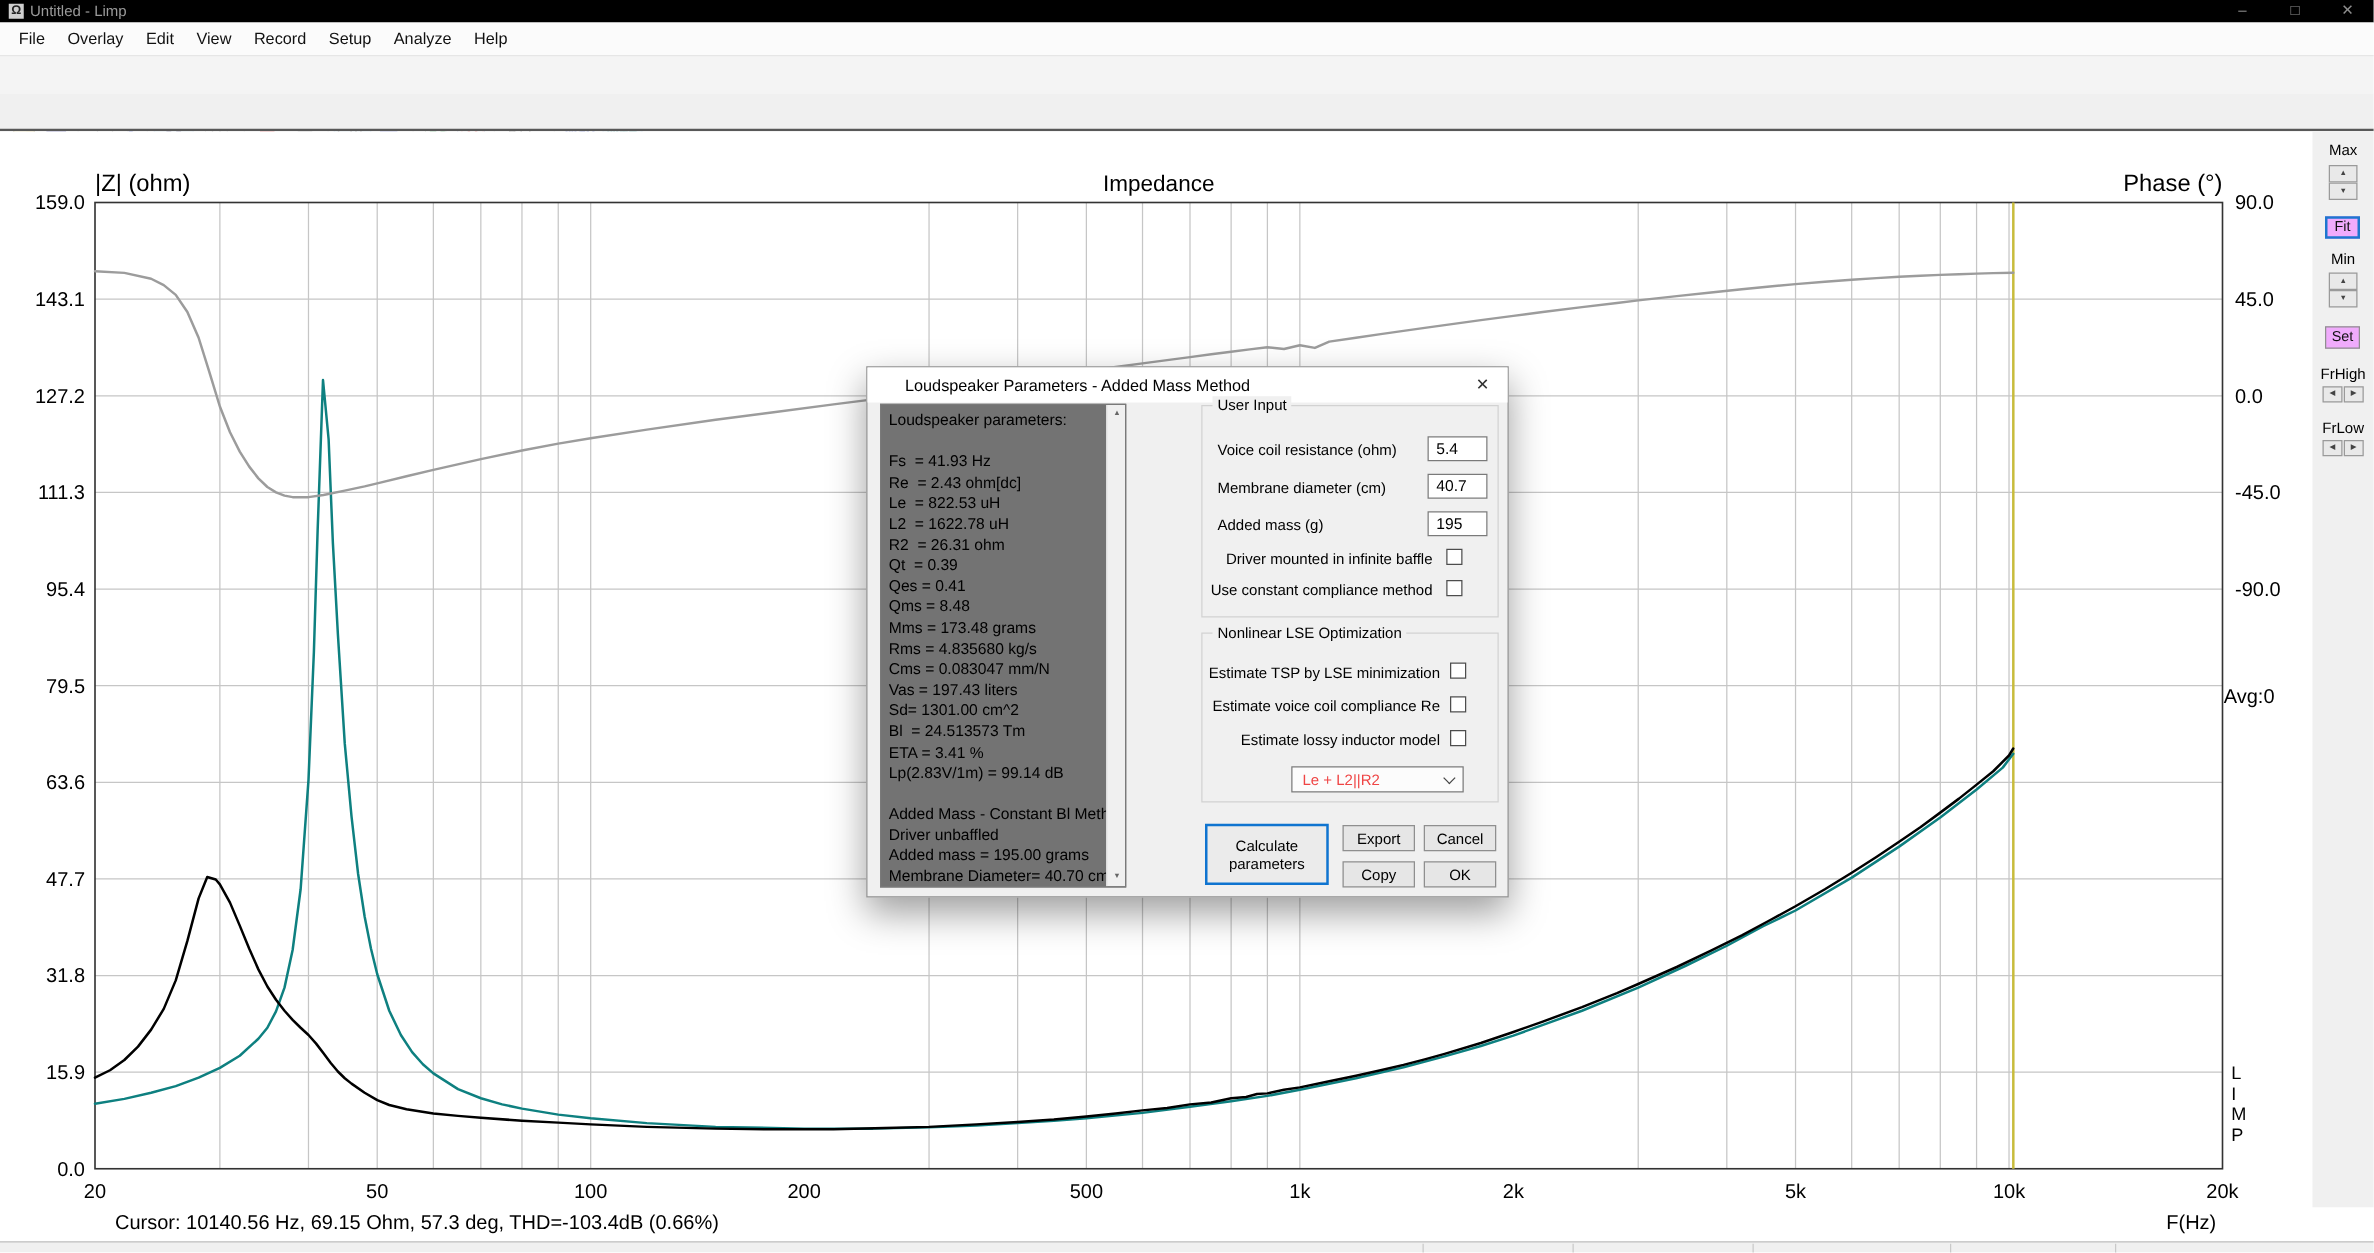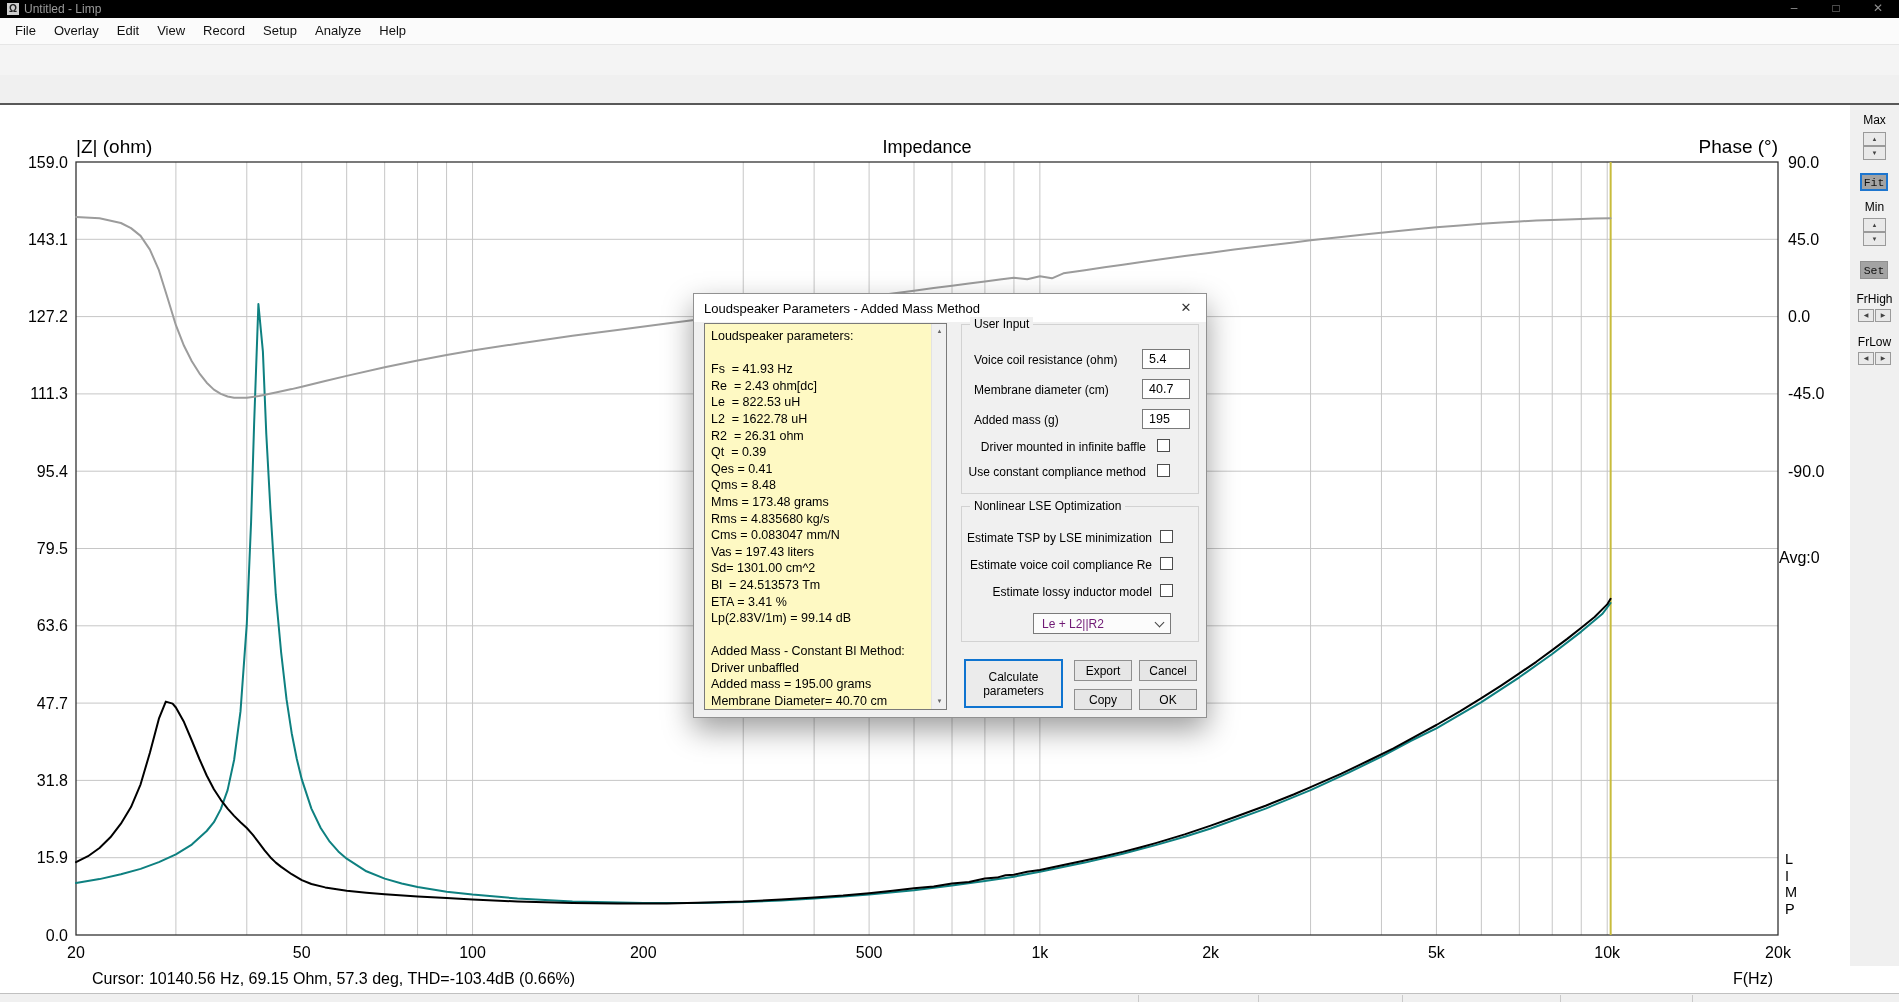--- a/index.html
+++ b/index.html
@@ -57,61 +57,61 @@
   #chart-svg text { font-family:"Liberation Sans", sans-serif; fill:#000; }
   .avg-indicator { position:absolute; left:1779px; top:444px; font-size:16px; color:#000; }
   .limp-mark { position:absolute; left:1785px; top:746px; font-size:14.5px; line-height:16.5px;
     color:#000; text-align:left; }
 
   
   .sidebar { position:absolute; right:0; top:0; width:49px; height:861px; background:#f0f0f0; }
   .sb-label { position:absolute; width:100%; text-align:center; font-size:12px; color:#000; }
   .sb-spin { position:absolute; left:13px; width:23px; height:14px; background:#e9e9e9;
     border:1px solid #9a9a9a; font-size:6px; color:#444; text-align:center; line-height:12px; }
-  .sb-btn { position:absolute; left:10px; width:28px; height:18px; background:#a3a3a3;
+  .sb-btn { position:absolute; left:10px; width:28px; height:18px; background:#f0abfc;
     border:1px solid #8f8f8f; font-size:11.5px; color:#111; text-align:center;
-    font-family:Liberation Mono, monospace; padding:0; }
+    font-family:Liberation Sans, sans-serif; padding:0; }
   .sb-btn.focused { border:2px solid #1e76cf; }
   .sb-arrow { position:absolute; width:16px; height:13px; background:#e9e9e9; border:1px solid #9a9a9a;
     font-size:6px; color:#444; text-align:center; line-height:11px; }
 
   
   .statusbar { position:absolute; left:0; top:966px; width:100%; height:27px; background:#fff; }
   .cursor-text { position:absolute; left:92px; top:4px; font-size:16px; color:#000; }
   .fhz-label { position:absolute; left:1733px; top:4px; font-size:16px; color:#000; }
   .bottomstrip { position:absolute; left:0; top:993px; width:100%; height:9px; background:#f0f0f0;
     border-top:1px solid #c0c0c0; }
   .strip-sep { position:absolute; top:1px; width:1px; height:8px; background:#c9c9c9; }
 
   
   .dialog { position:absolute; left:693px; top:293px; width:514px; height:425px; background:#f0f0f0;
     border:1px solid #919191; box-shadow:0 12px 28px rgba(0,0,0,0.38); z-index:50; }
   .dlg-titlebar { position:absolute; left:0; top:0; width:100%; height:28px; background:#fff;
-    display:flex; align-items:center; }
+    display:flex; align-items:center;padding-left:20px; }
   .dlg-title { font-size:13px; color:#000; padding-left:10px; }
   .dlg-close { position:absolute; right:0; top:0; width:40px; height:28px; text-align:center;
     line-height:28px; font-size:13px; color:#333; }
-  .listbox { position:absolute; left:10px; top:29px; width:243px; height:387px; background:#fef9c3;
+  .listbox { position:absolute; left:10px; top:29px; width:197px; height:387px; background:#737373;
     border:1px solid #7a7a7a; overflow:hidden; }
   .listbox-inner { position:absolute; left:6px; top:4px; right:20px; }
   .param-line { font-size:12.5px; line-height:16.6px; color:#000; white-space:pre; }
   .lb-scroll { position:absolute; right:0; top:0; width:15px; height:100%; background:#f0f0f0;
     border-left:1px solid #e2e2e2; }
   .lb-arrow { position:absolute; left:0; width:15px; height:15px; font-size:6px; color:#666;
     text-align:center; line-height:15px; }
   .groupbox { position:absolute; border:1px solid #d2d2d2; }
   .group-label { position:absolute; top:-8px; left:8px; background:#f0f0f0; font-size:12px;
     color:#000; padding:0 4px; }
   .fld-label { position:absolute; font-size:12px; color:#000; }
   .fld-input { position:absolute; width:48px; height:20px; border:1px solid #7a7a7a; background:#fff;
     font-size:12.5px; padding-left:6px; font-family:"Liberation Sans",sans-serif; }
   .checkbox { position:absolute; width:13px; height:13px; background:#fff; border:1px solid #4d4d4d; }
   .cb-label { position:absolute; font-size:12px; color:#000; text-align:center; }
   .dlg-combo { position:absolute; left:339px; top:319px; width:138px; height:21px; background:#fcfcfc;
-    border:1px solid #7a7a7a; font-size:12px; color:#701a75; padding:3px 0 0 8px; }
+    border:1px solid #7a7a7a; font-size:12px; color:#ef4444; padding:3px 0 0 8px; }
   .dlg-combo .chev { position:absolute; right:7px; top:5px; width:7px; height:7px;
     border-right:1.4px solid #444; border-bottom:1.4px solid #444; transform:rotate(45deg); }
   .dlg-btn { position:absolute; background:#e6e6e6; border:1px solid #8f8f8f; font-size:12px;
     color:#000; font-family:"Liberation Sans",sans-serif; }
   .dlg-btn.default { border:2px solid #0f74d0; background:#ebebeb; }
 </style>
 </head>
 <body>
 
 <div class="app">

